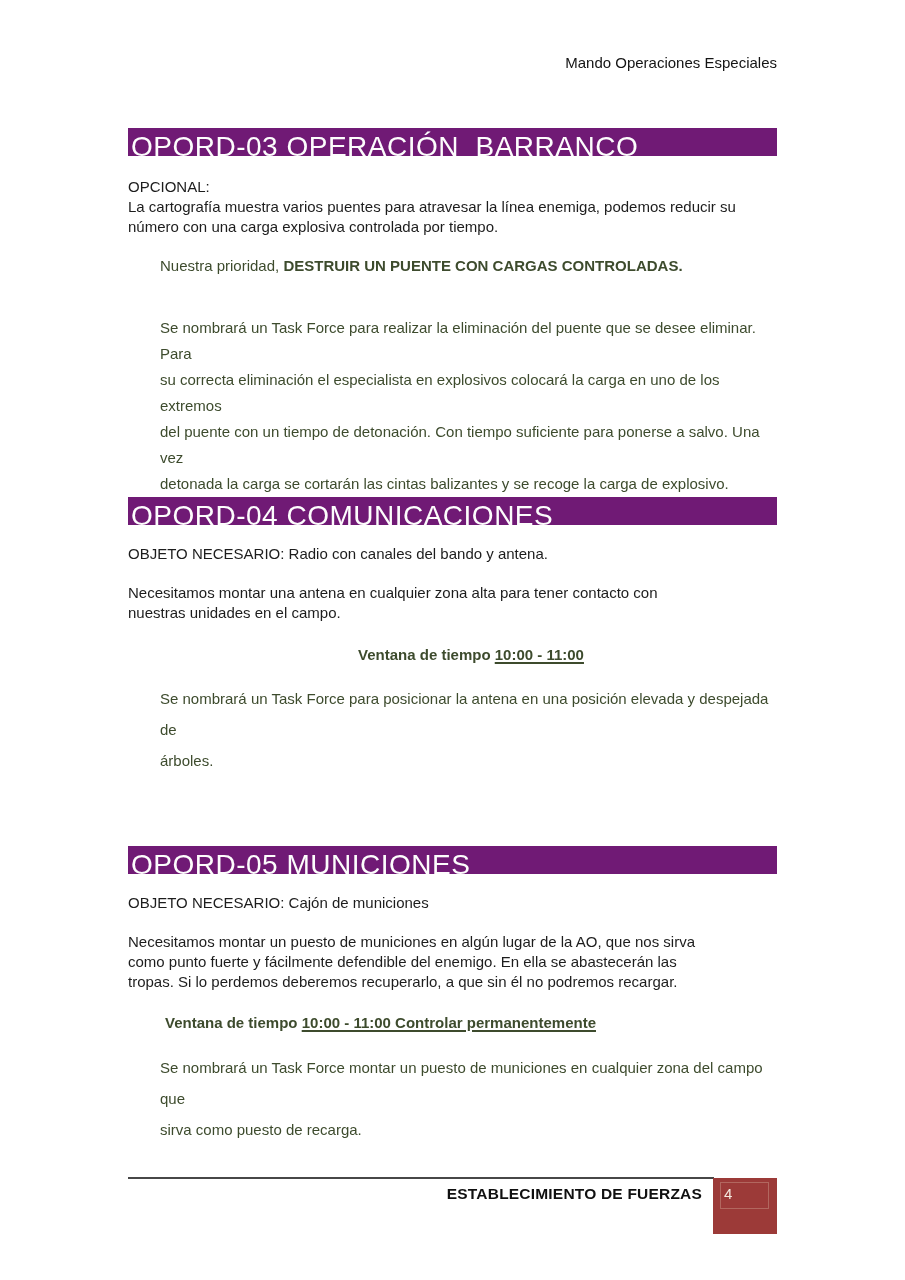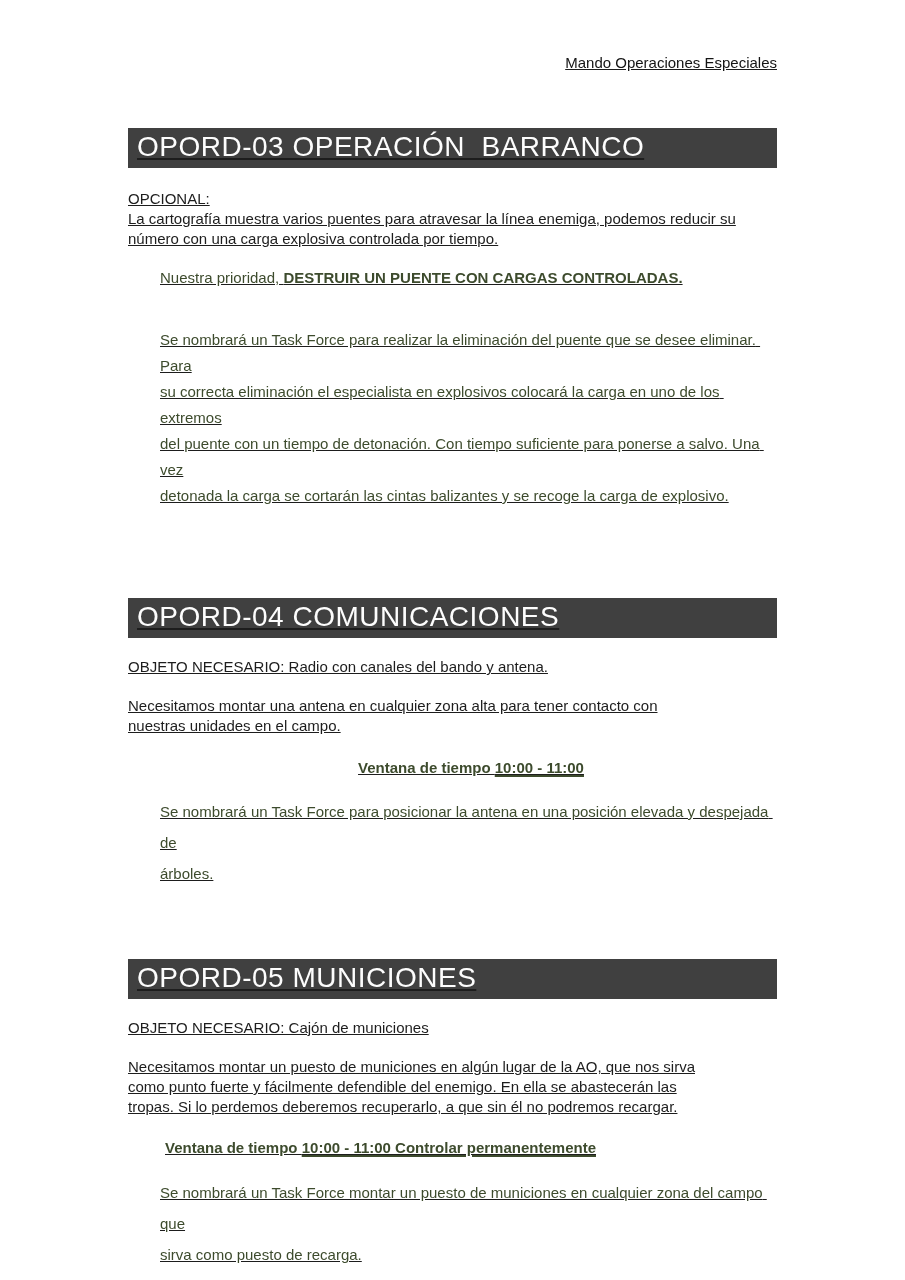--- a/index.html
+++ b/index.html
@@ -1,39 +1,38 @@
 <!DOCTYPE html>
 <html><head>
 <meta charset="utf-8">
 <style>
   html,body{margin:0;padding:0;background:#e8e8e8;}
   .page{
     width:905px;height:1280px;background:#ffffff;position:relative;
     margin:0 auto;box-sizing:border-box;padding:53px 128px 0 128px;
     font-family:"Liberation Sans","DejaVu Sans",sans-serif;color:#1d1d1d;
     overflow:hidden;
-    text-decoration:underline;
   }
   .doc-header{text-align:right;font-size:15px;line-height:20px;color:#141414;}
   .banner{
-    background:#404040;color:#fdfdfd;font-size:28px;line-height:38px;height:40px;
-    padding-left:9px;letter-spacing:0.5px;white-space:pre;overflow:hidden;
+    background:#701a75;color:#fdfdfd;font-size:28px;line-height:38px;height:28px;
+    padding-left:3px;letter-spacing:0.5px;white-space:pre;overflow:hidden;
     font-weight:400;
   }
   .t{font-size:15px;line-height:20px;white-space:pre-wrap;}
   .green{color:#3d4b2d;margin-left:32px;}
   .bold{font-weight:bold;}
   .lh22{line-height:26px;}
   .lh25{line-height:31px;}
   .underlined{text-decoration:underline;text-decoration-thickness:1.5px;text-underline-offset:2px;}
   .indent5{padding-left:5px;}
   .m0{margin-top:0;}   .m18{margin-top:18px;} .m19{margin-top:19px;}
   .m20{}.m21{margin-top:21px;} .m22{margin-top:22px;text-align:center;}
   .m39{margin-top:39px;}.m44{margin-top:32px;} .m50{margin-top:70px;}
-  .m55{margin-top:55px;}.m89{margin-top:89px;}
+  .m55{margin-top:55px;}.m89{}
   .footer{position:relative;height:62px;}
   .footer-rule{position:absolute;top:0;left:0;width:586px;border-top:2px solid #474747;}
   .footer-title{position:absolute;top:8px;right:75px;font-size:15.5px;font-weight:bold;color:#101010;letter-spacing:0.2px;}
   .page-box{position:absolute;top:1px;left:585px;width:64px;height:56px;background:#9c3a38;}
   .page-box-frame{position:absolute;left:7px;top:4px;width:47px;height:25px;border:1px solid #b2675f;}
   .page-num{position:absolute;left:3px;top:0px;font-size:15px;line-height:22px;color:#f3e8dd;}
 </style>
 </head>
 <body>
 

